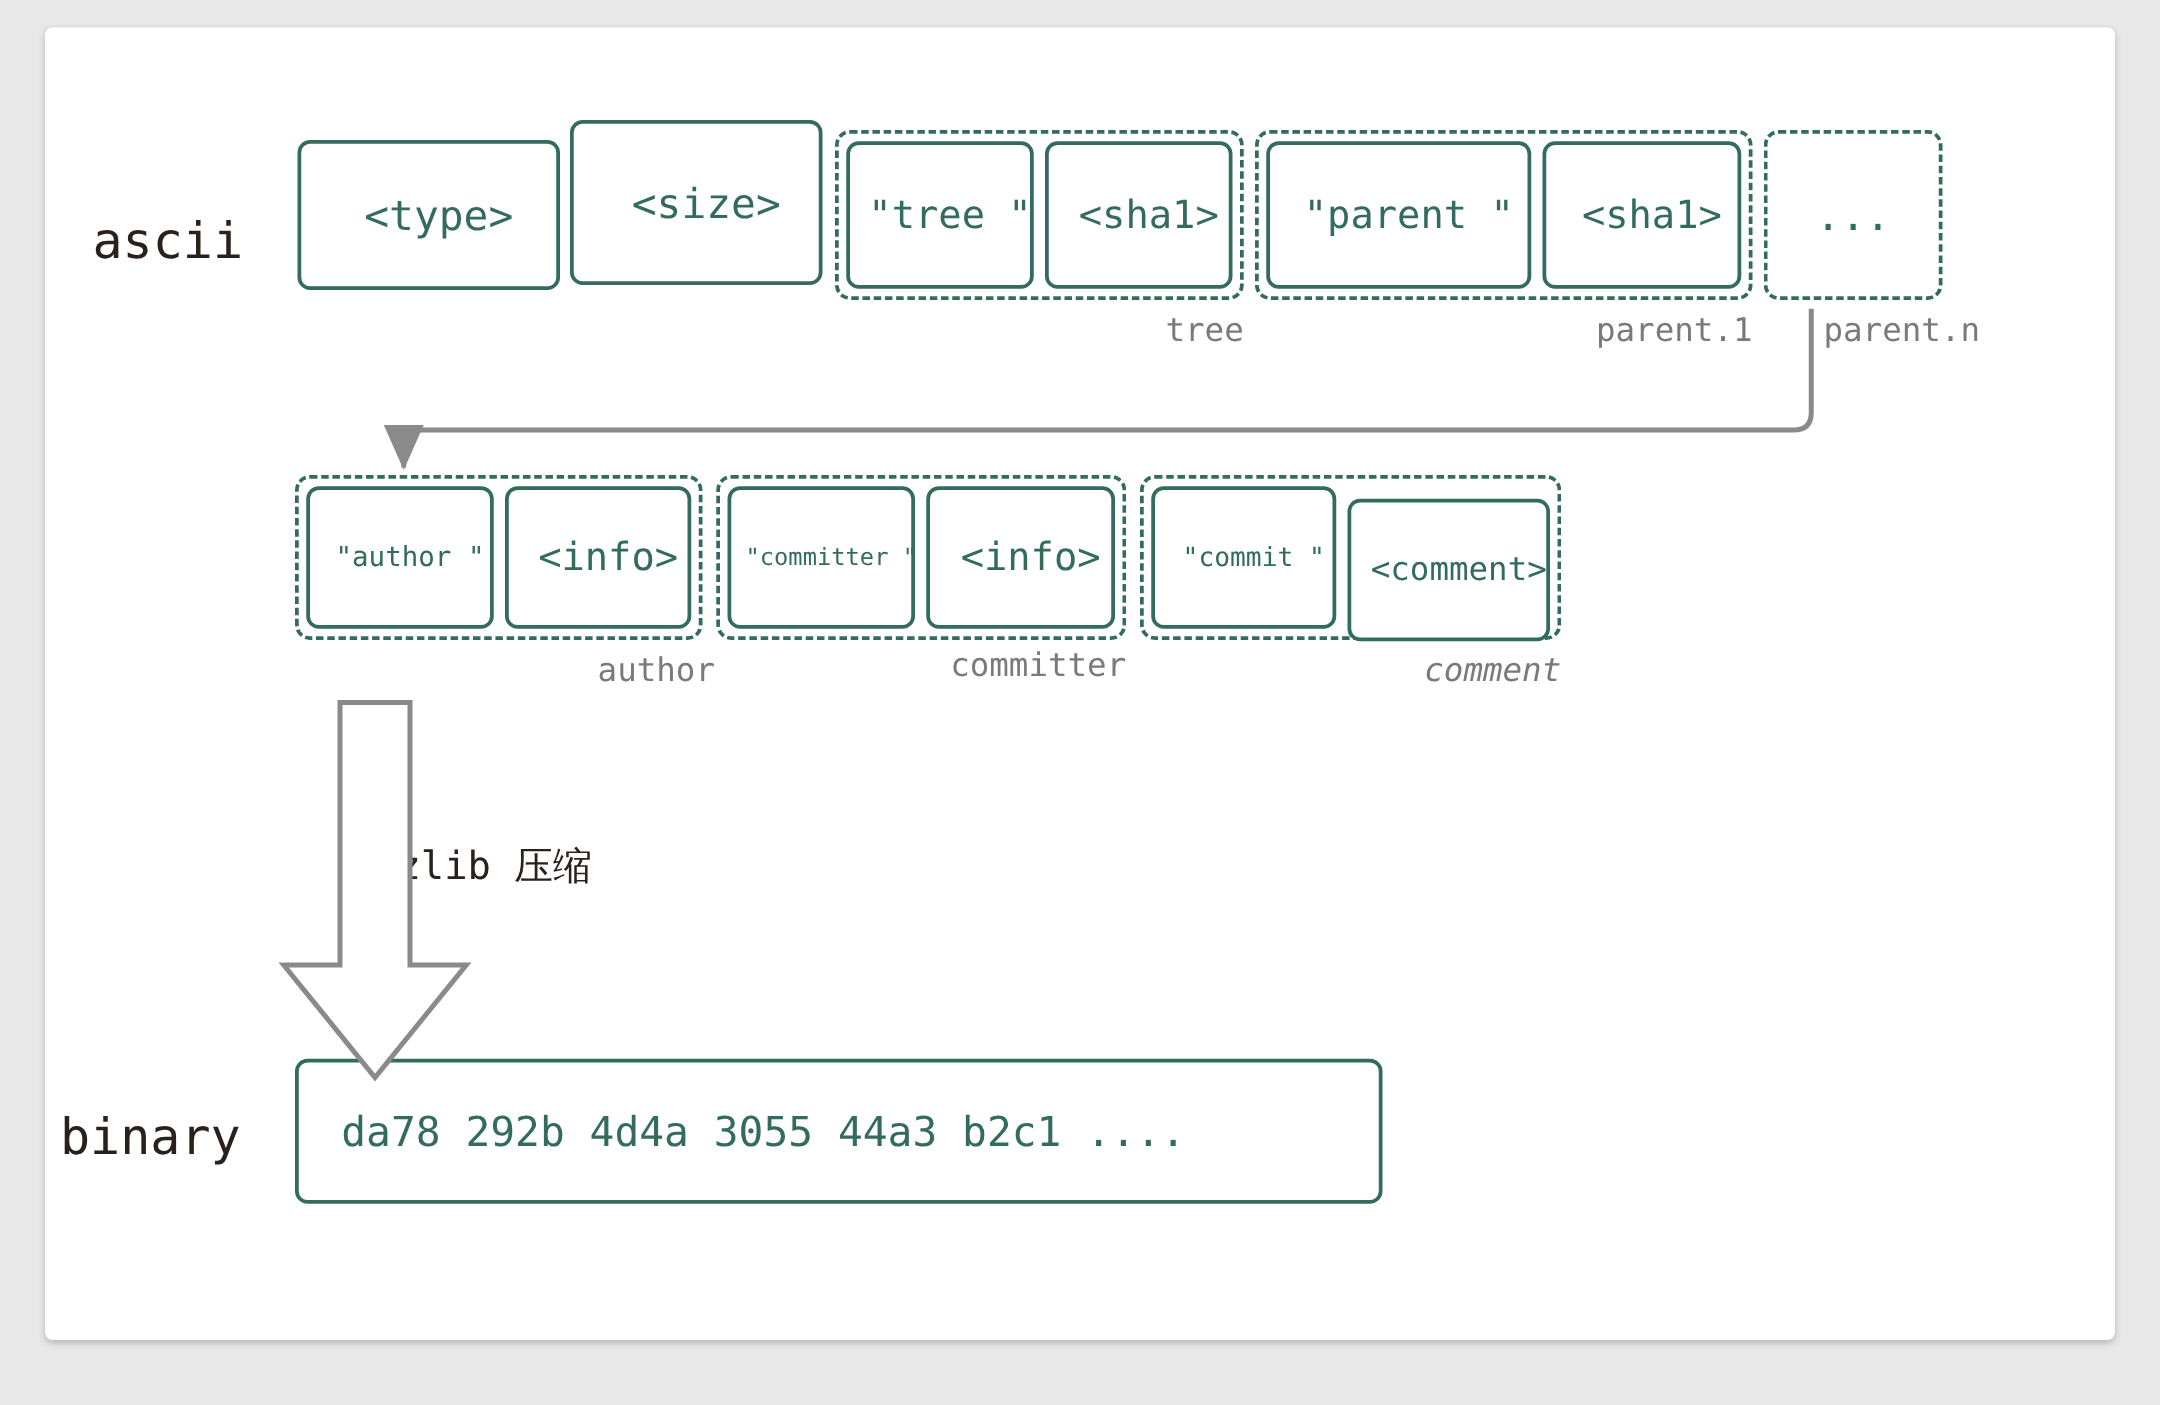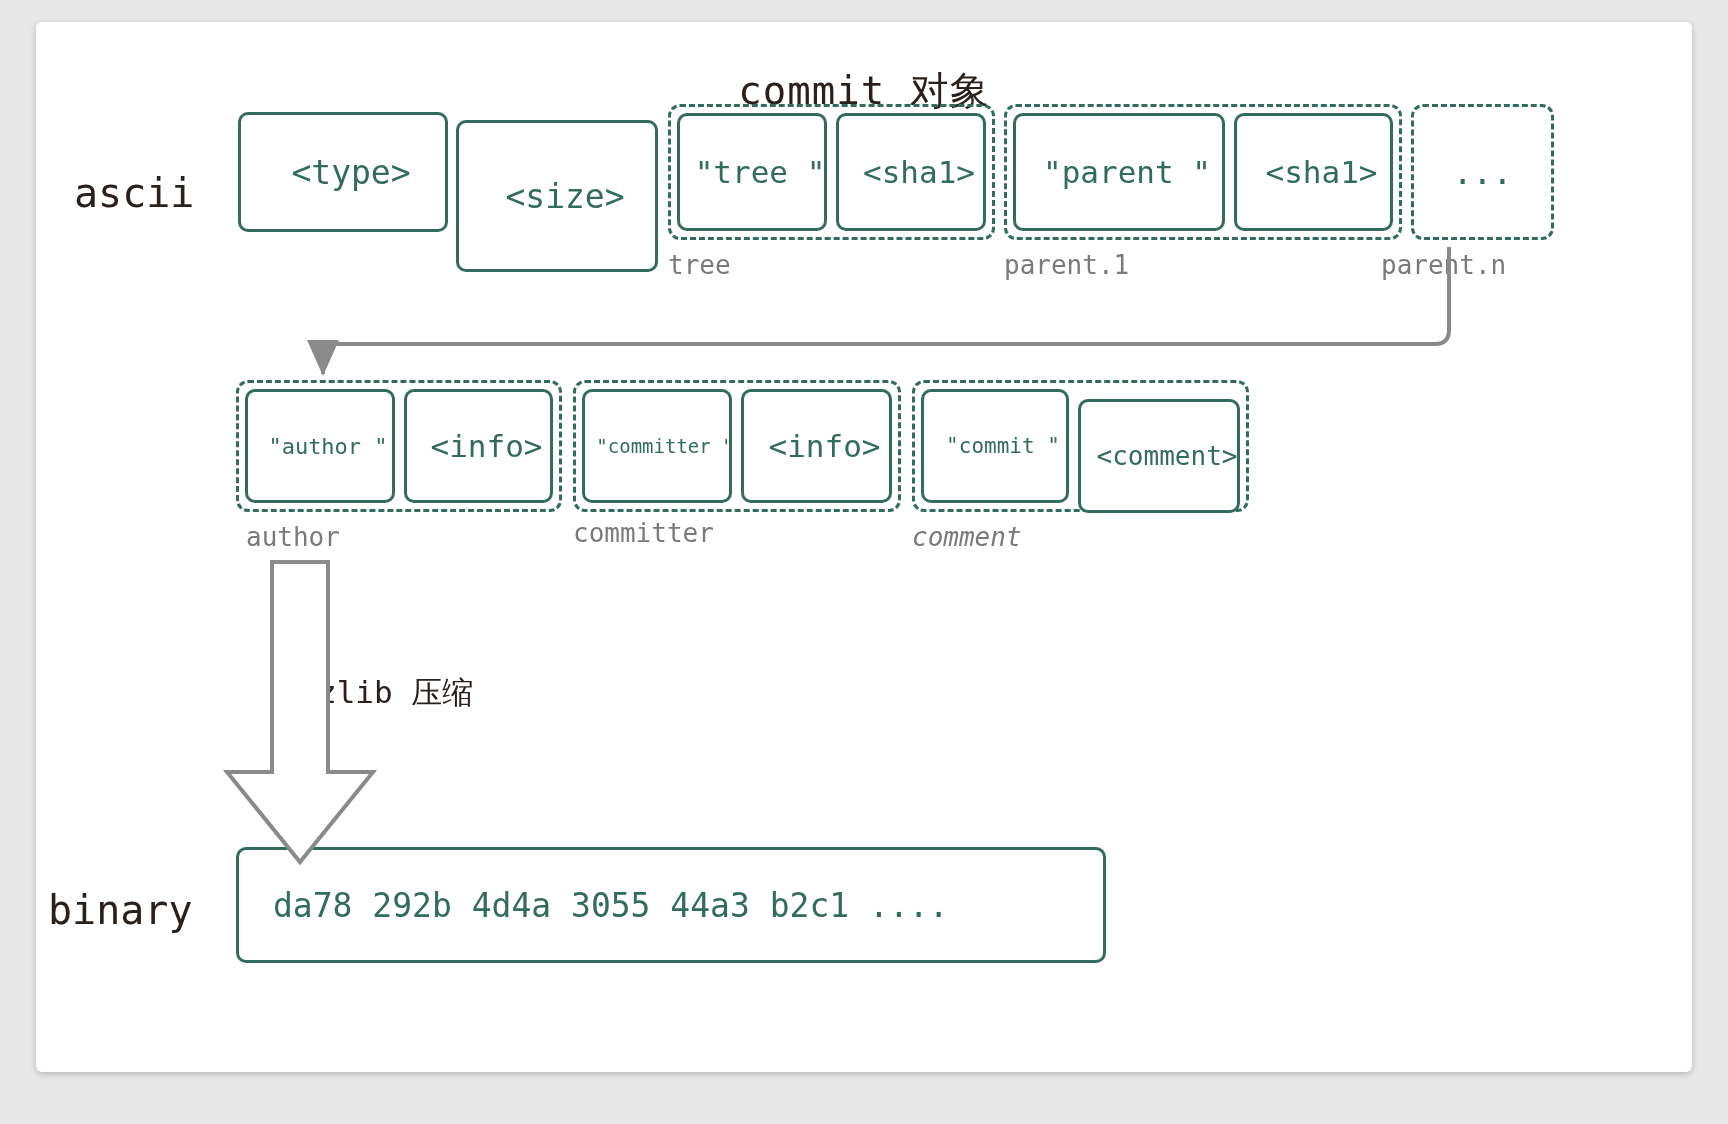--- a/index.html
+++ b/index.html
@@ -74,21 +74,21 @@
   .group.empty {
     display: flex;
     align-items: center;
     justify-content: center;
     color: #336b5f;
   }
   .glabel {
     position: absolute;
     font-size: 26px;
     color: #7a7a7a;
-    text-align: left;
+    text-align: right;
     font-family: "DejaVu Sans Mono", "Liberation Mono", monospace;
     white-space: nowrap;
   }
   .zlib-label {
     position: absolute;
     font-size: 31px;
     color: #2b211c;
     font-family: "DejaVu Sans Mono", "Liberation Mono", monospace;
     white-space: nowrap;
   }
@@ -100,27 +100,26 @@
     height: 1050px;
     pointer-events: none;
   }
 </style>
 </head>
 <body>
 
 <div id="root">
   <div id="sheet">
 
-    <div class="title">commit 对象</div>
 
     <div class="rowlabel" style="left:38px; top:148px;">ascii</div>
 
     <div class="cell" style="left:202px; top:90px; width:210px; height:120px; font-size:33px;">&lt;type&gt;</div>
 
-    <div class="cell" style="left:420px; top:98px; width:202px; height:152px; font-size:33px;">&lt;size&gt;</div>
+    <div class="cell" style="left:420px; top:74px; width:202px; height:132px; font-size:33px;">&lt;size&gt;</div>
 
     <div class="group" style="left:632px; top:82px; width:327px; height:136px;"></div>
     <div class="cell" style="left:641px; top:91px; width:150px; height:118px; font-size:31px;">"tree "</div>
     <div class="cell" style="left:800px; top:91px; width:150px; height:118px; font-size:31px;">&lt;sha1&gt;</div>
     <div class="glabel" style="left:632px; top:228px; width:327px;">tree</div>
 
     <div class="group" style="left:968px; top:82px; width:398px; height:136px;"></div>
     <div class="cell" style="left:977px; top:91px; width:212px; height:118px; font-size:31px;">"parent "</div>
     <div class="cell" style="left:1198px; top:91px; width:159px; height:118px; font-size:31px;">&lt;sha1&gt;</div>
     <div class="glabel" style="left:968px; top:228px; width:398px;">parent.1</div>

